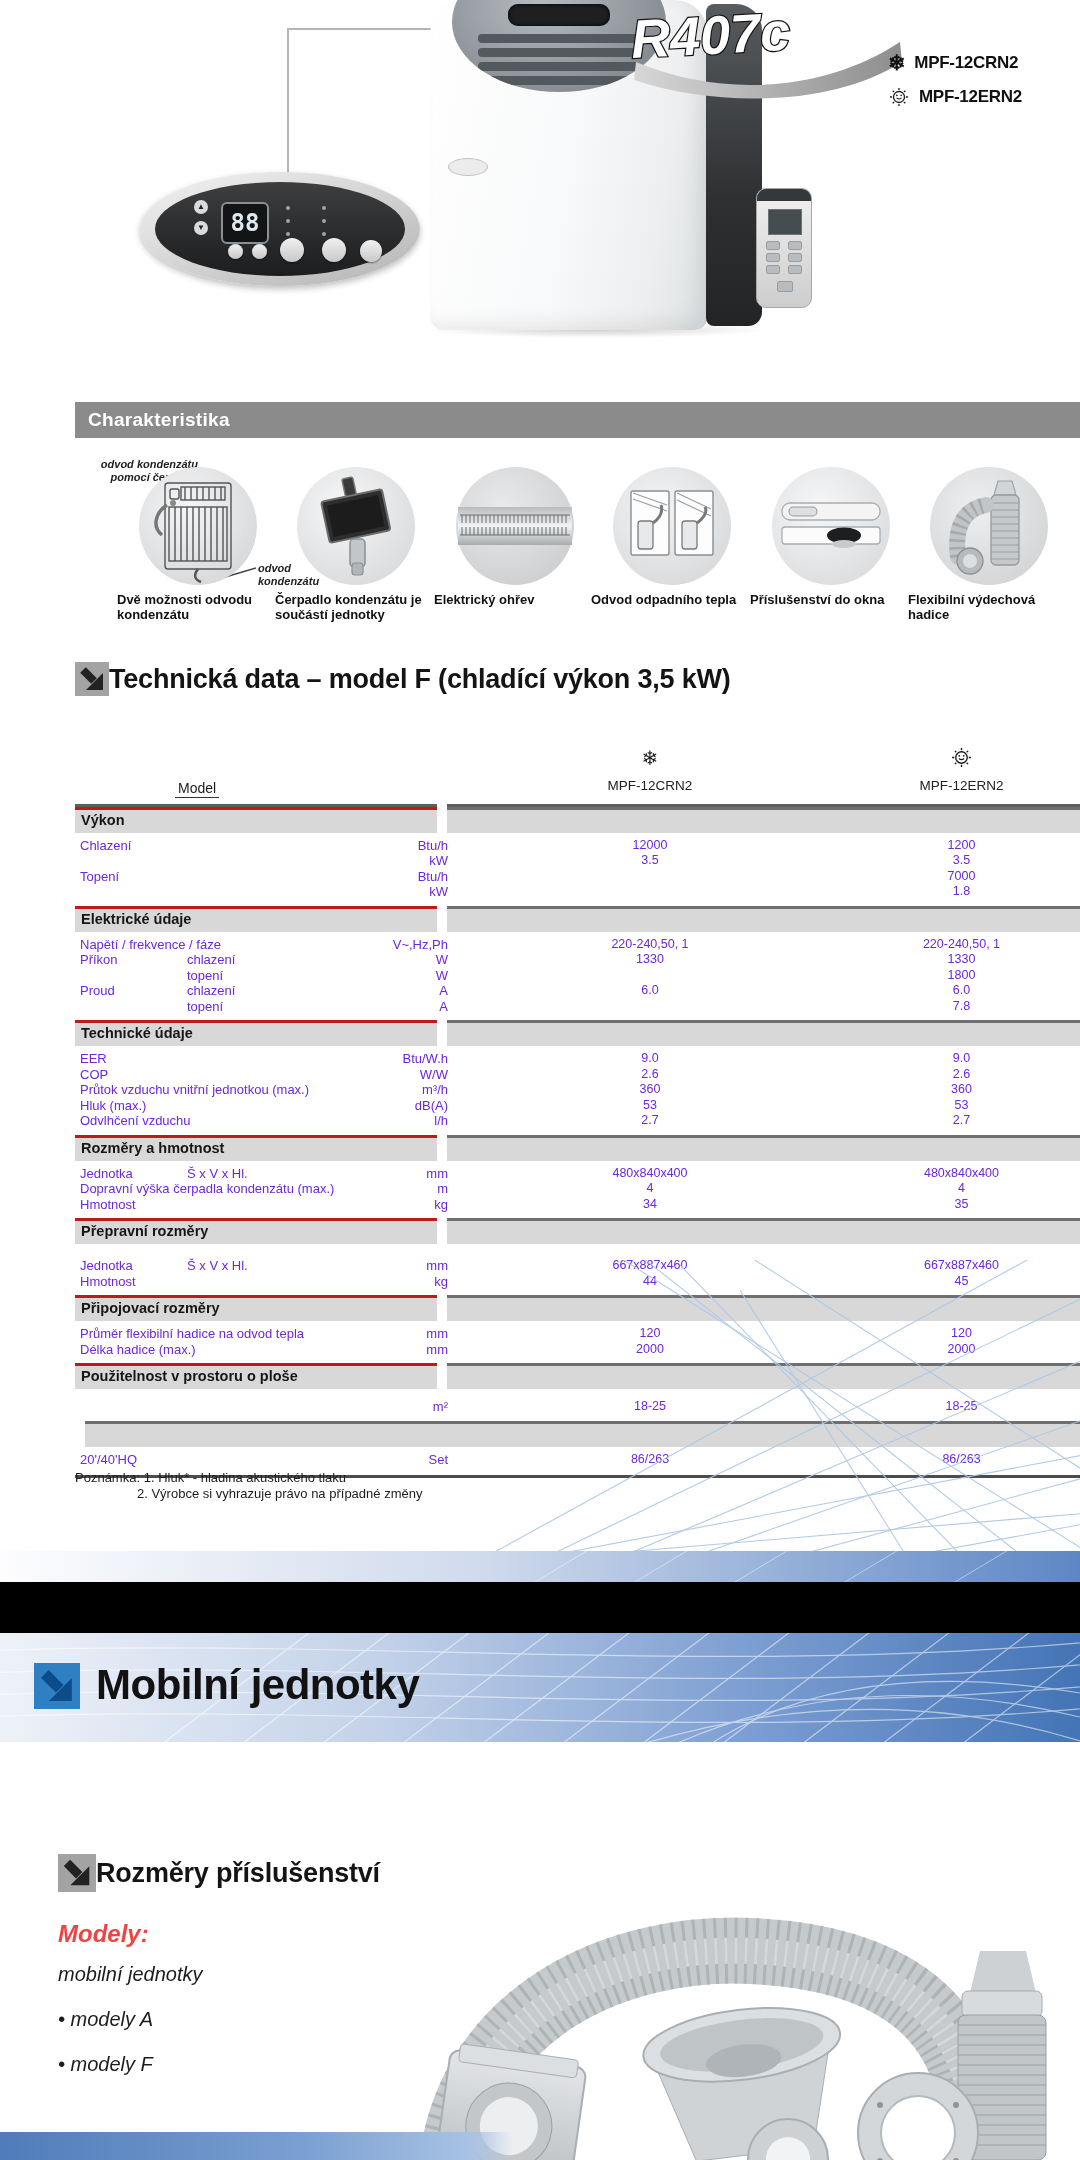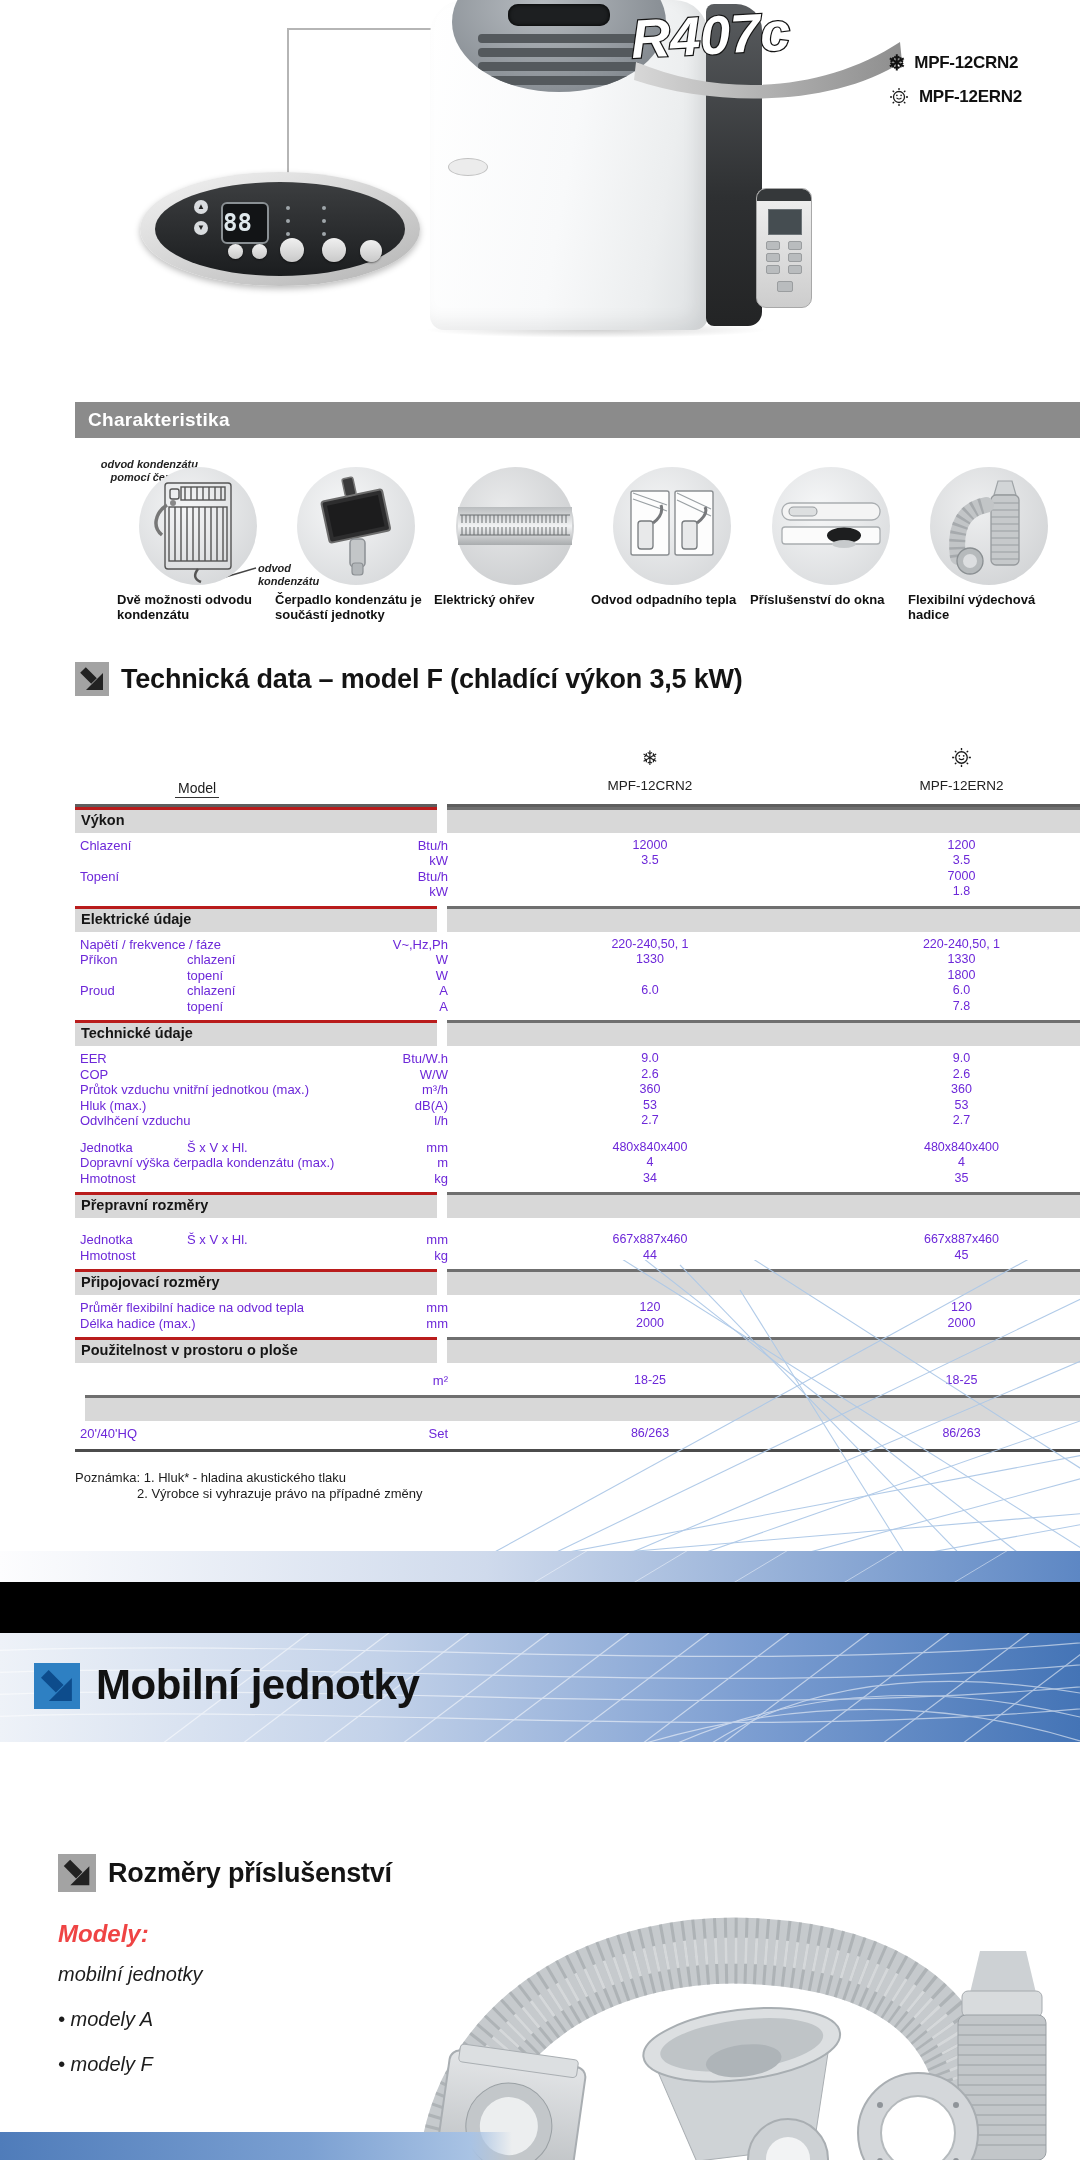--- a/index.html
+++ b/index.html
@@ -24,21 +24,21 @@
      background:#ececec;border:1px solid #c2c2c2;}
   .unit-shadow{position:absolute;left:424px;top:322px;width:344px;height:16px;border-radius:50%;
      background:radial-gradient(ellipse,rgba(0,0,0,.18),rgba(0,0,0,0) 70%);}
   
   .cp-outer{position:absolute;left:140px;top:172px;width:280px;height:114px;border-radius:50%;
      background:linear-gradient(160deg,#f4f4f4,#b3b3b3);box-shadow:0 3px 6px rgba(0,0,0,.25);}
   .cp-inner{position:absolute;left:155px;top:182px;width:250px;height:94px;border-radius:50%;
      background:linear-gradient(180deg,#3c3e40,#1b1d1f);}
   .cp-display{position:absolute;left:221px;top:202px;width:44px;height:38px;border:2px solid #8a9094;
      border-radius:6px;background:#121416;color:#dfe8ec;font-family:"DejaVu Sans Mono",monospace;
-     font-weight:bold;font-size:24px;line-height:38px;text-align:left;}
+     font-weight:bold;font-size:24px;line-height:38px;text-align:center;}
   .cp-btn{position:absolute;border-radius:50%;background:linear-gradient(180deg,#f0f0f0,#c9c9c9);
      box-shadow:0 1px 2px rgba(0,0,0,.5);}
   .cp-dot{position:absolute;width:4px;height:4px;border-radius:50%;background:#9fa6aa;}
   .cp-tbtn{position:absolute;width:14px;height:14px;border-radius:50%;
      background:#d9dcdf;color:#222;font-size:8px;line-height:14px;text-align:center;}
   
   .remote{position:absolute;left:756px;top:188px;width:54px;height:118px;border-radius:10px;
      border:1px solid #a8a8a8;background:linear-gradient(180deg,#f1f1f1,#cdcdcd);}
   .remote-top{position:absolute;left:0;top:0;width:100%;height:12px;border-radius:9px 9px 0 0;background:#35383a;}
   .remote-screen{position:absolute;left:11px;top:20px;width:32px;height:24px;background:#454d51;border:1px solid #6d7478;}
@@ -50,21 +50,21 @@
   .snowchar{font-size:21px;line-height:22px;color:#111;}
   
   .charbar{position:absolute;left:75px;top:402px;width:1005px;height:36px;background:#8b8b8b;
      color:#fff;font-weight:bold;font-size:19px;line-height:36px;padding-left:13px;box-sizing:border-box;letter-spacing:.3px;}
   
   .features{position:absolute;left:0;top:458px;width:1080px;height:200px;}
   .fcircle{position:absolute;top:7px;width:122px;height:122px;}
   .fcap{position:absolute;top:134px;width:158px;text-align:left;font-weight:bold;font-size:13px;line-height:15px;color:#111;}
   .fann{position:absolute;font-size:11px;line-height:12.5px;font-weight:bold;font-style:italic;color:#222;}
   
-  .bighead{position:absolute;display:flex;align-items:center;gap:12px;}
+  .bighead{position:absolute;display:flex;align-items:center;}
   .bighead .txt{font-weight:bold;font-size:27px;letter-spacing:-0.2px;color:#141414;}
   
   #spec-table{position:absolute;left:75px;top:742px;width:1005px;}
   .t-head{position:relative;height:62px;}
   .t-snow{position:absolute;left:455px;width:240px;top:4px;text-align:center;font-size:20px;}
   .t-sun{position:absolute;left:768px;width:237px;top:4px;text-align:center;}
   .mcol{position:absolute;top:36px;font-size:13.5px;color:#222;text-align:center;}
   .mcol.c1{left:455px;width:240px;}
   .mcol.c2{left:768px;width:237px;}
   .mlabel{position:absolute;left:100px;top:38px;font-size:14px;border-bottom:1.5px solid #333;padding:0 3px 1px;}
@@ -476,20 +476,24 @@
             <div class="trow">
               <span class="lbl">Odvlhčení vzduchu</span>
               <span class="sub"></span>
               <span class="unit">l/h</span>
               <span class="val v1">2.7</span>
               <span class="val v2">2.7</span>
             </div>
           </div>
         </div>
         <div class="sec">
+          <div class="sec-head">
+            <div class="bandL">Rozměry a hmotnost</div>
+            <div class="bandR"></div>
+          </div>
           <div class="rows">
             <div class="trow">
               <span class="lbl">Jednotka</span>
               <span class="sub">Š x V x Hl.</span>
               <span class="unit">mm</span>
               <span class="val v1">480x840x400</span>
               <span class="val v2">480x840x400</span>
             </div>
             <div class="trow">
               <span class="lbl">Dopravní výška čerpadla kondenzátu (max.)</span>

